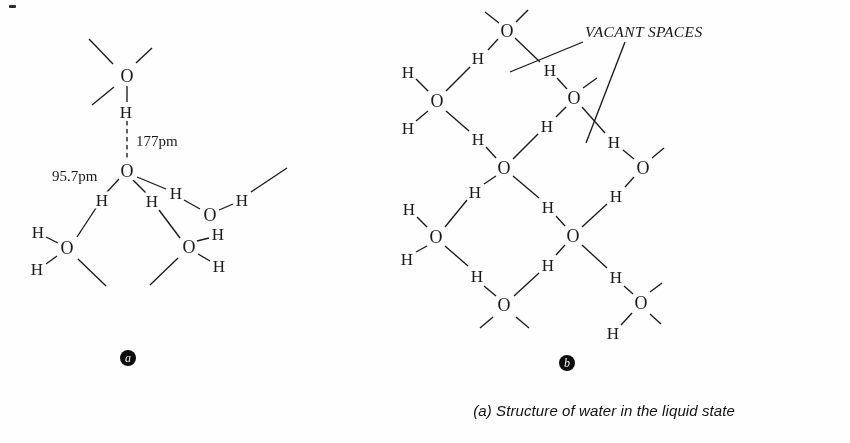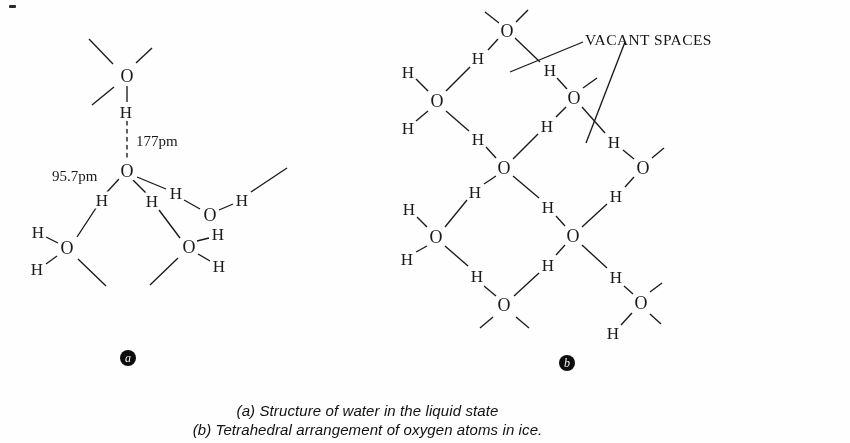--- a/index.html
+++ b/index.html
@@ -22,21 +22,21 @@
   .annotation-label{
     position:absolute;font-family:"Liberation Serif",serif;
     font-size:15.5px;letter-spacing:.4px;color:#151515;white-space:nowrap;line-height:1;
   }
   .badge{
     position:absolute;width:16px;height:16px;border-radius:50%;
     background:#0d0d0d;color:#f5f5f5;font-family:"Liberation Serif",serif;
     font-style:italic;font-size:12px;line-height:16px;text-align:center;
   }
   #caption{
-    position:absolute;left:0;top:402px;width:735px;text-align:center;
+    position:absolute;left:0;top:402px;width:735px;text-align:right;
     font-family:"Liberation Sans",sans-serif;font-style:italic;
     font-size:15px;line-height:18.5px;color:#111;letter-spacing:.1px;
   }
   #scan-artifact{
     position:absolute;left:9px;top:5px;width:7px;height:3px;background:#2a2a2a;
     border-radius:1px;
   }
 </style>
 </head>
 <body>
@@ -142,23 +142,22 @@
       <span class="atom atom-h" style="left: 477px; top: 276px;">H</span>
       <span class="atom atom-h" style="left: 548px; top: 265px;">H</span>
       <span class="atom atom-h" style="left: 616px; top: 277px;">H</span>
       <span class="atom atom-h" style="left: 613px; top: 333px;">H</span>
     </div>
 
   <span class="measure-label" style="left:136px;top:134px;">177pm</span>
 
   <span class="measure-label" style="left:52px;top:169px;">95.7pm</span>
 
-  <span class="annotation-label" style="left:585px;top:32px;">VACANT SPACES</span>
+  <span class="annotation-label" style="left:585px;top:24px;font-style:italic;">VACANT SPACES</span>
 
   <div class="badge" style="left:120px;top:350px;">a</div>
 
   <div class="badge" style="left:559px;top:355px;">b</div>
 
   <div id="caption">
     <div>(a) Structure of water in the liquid state</div>
-    <div>(b) Tetrahedral arrangement of oxygen atoms in ice.</div>
   </div>
 </div>
 
 </body></html>

